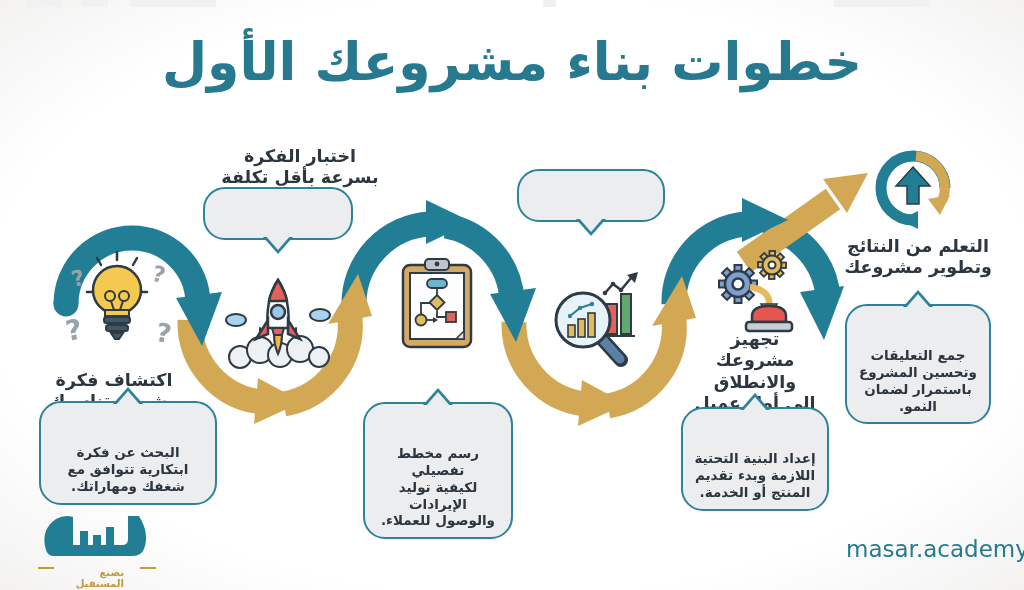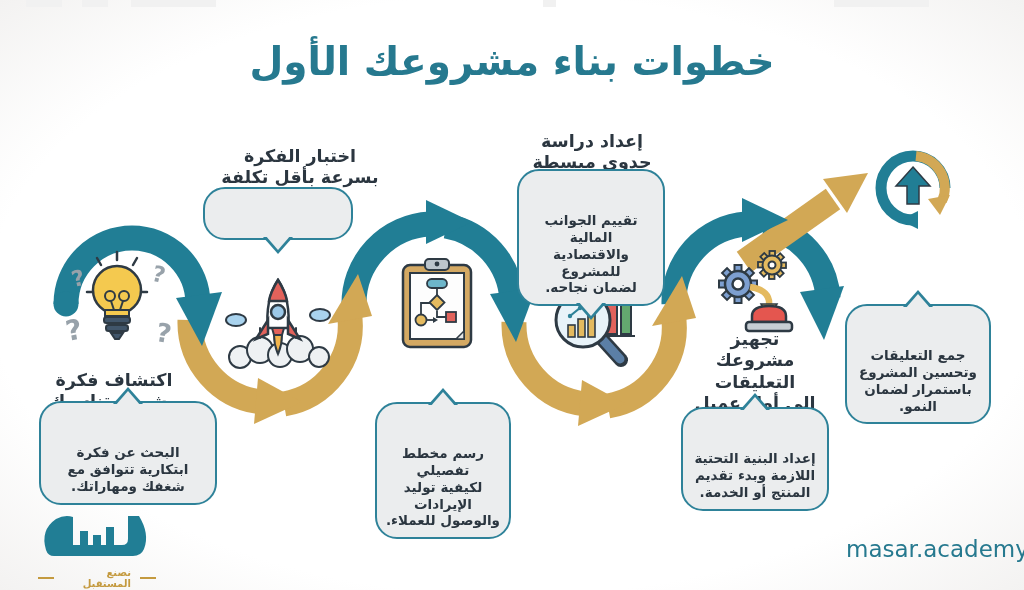--- a/index.html
+++ b/index.html
@@ -3,21 +3,21 @@
 <meta charset="utf-8">
 <style>
   * { margin:0; padding:0; box-sizing:border-box; }
   body { background:#e8e8e8; font-family:"DejaVu Sans", sans-serif; }
   #canvas { position:relative; width:1024px; height:590px; margin:0 auto; overflow:hidden;
             background: radial-gradient(ellipse at center, #ffffff 72%, #f3f2f1 100%); }
 
   .top-artifact { position:absolute; top:0; height:7px; background:#f1f1f1; }
 
   .main-title { position:absolute; top:26px; left:0; right:0; text-align:center;
-                direction:rtl; font-size:39px; line-height:72px; font-weight:bold;
+                direction:rtl; font-size:52px; line-height:72px; font-weight:bold;
                 color:var(--titleTeal); letter-spacing:-1px; }
 
   #wave { position:absolute; inset:0; z-index:1; }
   .icon { position:absolute; z-index:2; }
 
   .step-title { position:absolute; z-index:3; direction:rtl; text-align:center;
                 white-space:pre-line; font-weight:bold; color:var(--textDark);
                 font-size:17.5px; line-height:1.22; }
 
   .bubble { position:absolute; z-index:3; direction:rtl; text-align:center;
@@ -34,34 +34,34 @@
   
   .t1 { left:34px;  top:342px; width:160px;margin-top:28px; }
   .t2 { left:197px; top:146px; width:160px;margin-left:23px; }
   .t3 { left:358px; top:344px; width:160px; }
   .t4 { left:512px; top:131px; width:160px; }
   .t5 { left:675px; top:329px; width:160px; }
   .t6 { left:838px; top:236px; width:160px; }
 
   .b1 { left:39px;  top:401px; width:178px; }
   .b2 { left:203px; top:187px; width:150px; }
-  .b3 { left:375px; top:402px; width:136px; }
+  .b3 { left:363px; top:402px; width:150px; }
   .b4 { left:517px; top:169px; width:148px; }
   .b5 { left:681px; top:407px; width:148px; }
   .b6 { left:845px; top:304px; width:146px; }
 
   .i1 { left:60px;  top:246px; }
   .i2 { left:220px; top:268px; }
   .i3 { left:396px; top:256px; }
   .i4 { left:545px; top:266px; }
   .i5 { left:706px; top:248px; }
   .i6 { left:866px; top:143px; }
 
   .logo-wrap { position:absolute; left:38px; top:506px; width:118px; z-index:3; }
-  .logo-tagline { display:flex; align-items:center; justify-content:center; gap:9px;
+  .logo-tagline { display:flex; justify-content:center; gap:16px;
                   direction:rtl; margin-top:3px; color:var(--taglineGold);
                   font-size:10px; font-weight:bold; letter-spacing:1px; }
   .logo-tagline .dash { flex:0 0 16px; height:2px; background:var(--taglineGold); }
 
   .watermark { position:absolute; left:846px; top:536px; z-index:3;
                font-size:23px; color:var(--titleTeal); }
 </style>
 </head>
 <body>
 
@@ -239,46 +239,43 @@
     <path d="M 50 13 A 32 32 0 0 1 76 58" fill="none" stroke="var(--gold)" stroke-width="10"></path>
     <polygon points="84,52 74,72 62,56" fill="var(--gold)"></polygon>
     <polygon points="52,68 52,86 34,77" fill="var(--teal)"></polygon>
     <polygon points="47,24 64,43 53,43 53,61 41,61 41,43 30,43" fill="var(--teal)" stroke="#2e3a44" stroke-width="1.5"></polygon>
   </svg>
 
   <div class="step-title t1">اكتشاف فكرة
 مشروع تناسبك</div>
   <div class="step-title t2">اختبار الفكرة
 بسرعة بأقل تكلفة</div>
-  <div class="step-title t4">إعداد دراسة
-جدوى مبسطة</div>
   <div class="step-title t5">تجهيز
-مشروعك التعليقات
+مشروعك والانطلاق
 إلى أول عميل</div>
+  <div class="step-title t6">التعلم من النتائج
+وتطوير مشروعك</div>
 
   <div class="bubble b1">
     <span class="tail up"></span><span class="tail up2"></span>
     <span>البحث عن فكرة
 ابتكارية تتوافق مع
 شغفك ومهاراتك.</span>
   </div>
   <div class="bubble b2">
     <span class="tail down"></span><span class="tail down2"></span>
   </div>
   <div class="bubble b3">
     <span class="tail up"></span><span class="tail up2"></span>
     <span>رسم مخطط تفصيلي
 لكيفية توليد الإيرادات
 والوصول للعملاء.</span>
   </div>
   <div class="bubble b4">
     <span class="tail down"></span><span class="tail down2"></span>
-    <span>تقييم الجوانب المالية
-والاقتصادية للمشروع
-لضمان نجاحه.</span>
   </div>
   <div class="bubble b6">
     <span class="tail up"></span><span class="tail up2"></span>
     <span>جمع التعليقات
 وتحسين المشروع
 باستمرار لضمان
 النمو.</span>
   </div>
   <div class="bubble b5">
     <span class="tail up"></span><span class="tail up2"></span>

